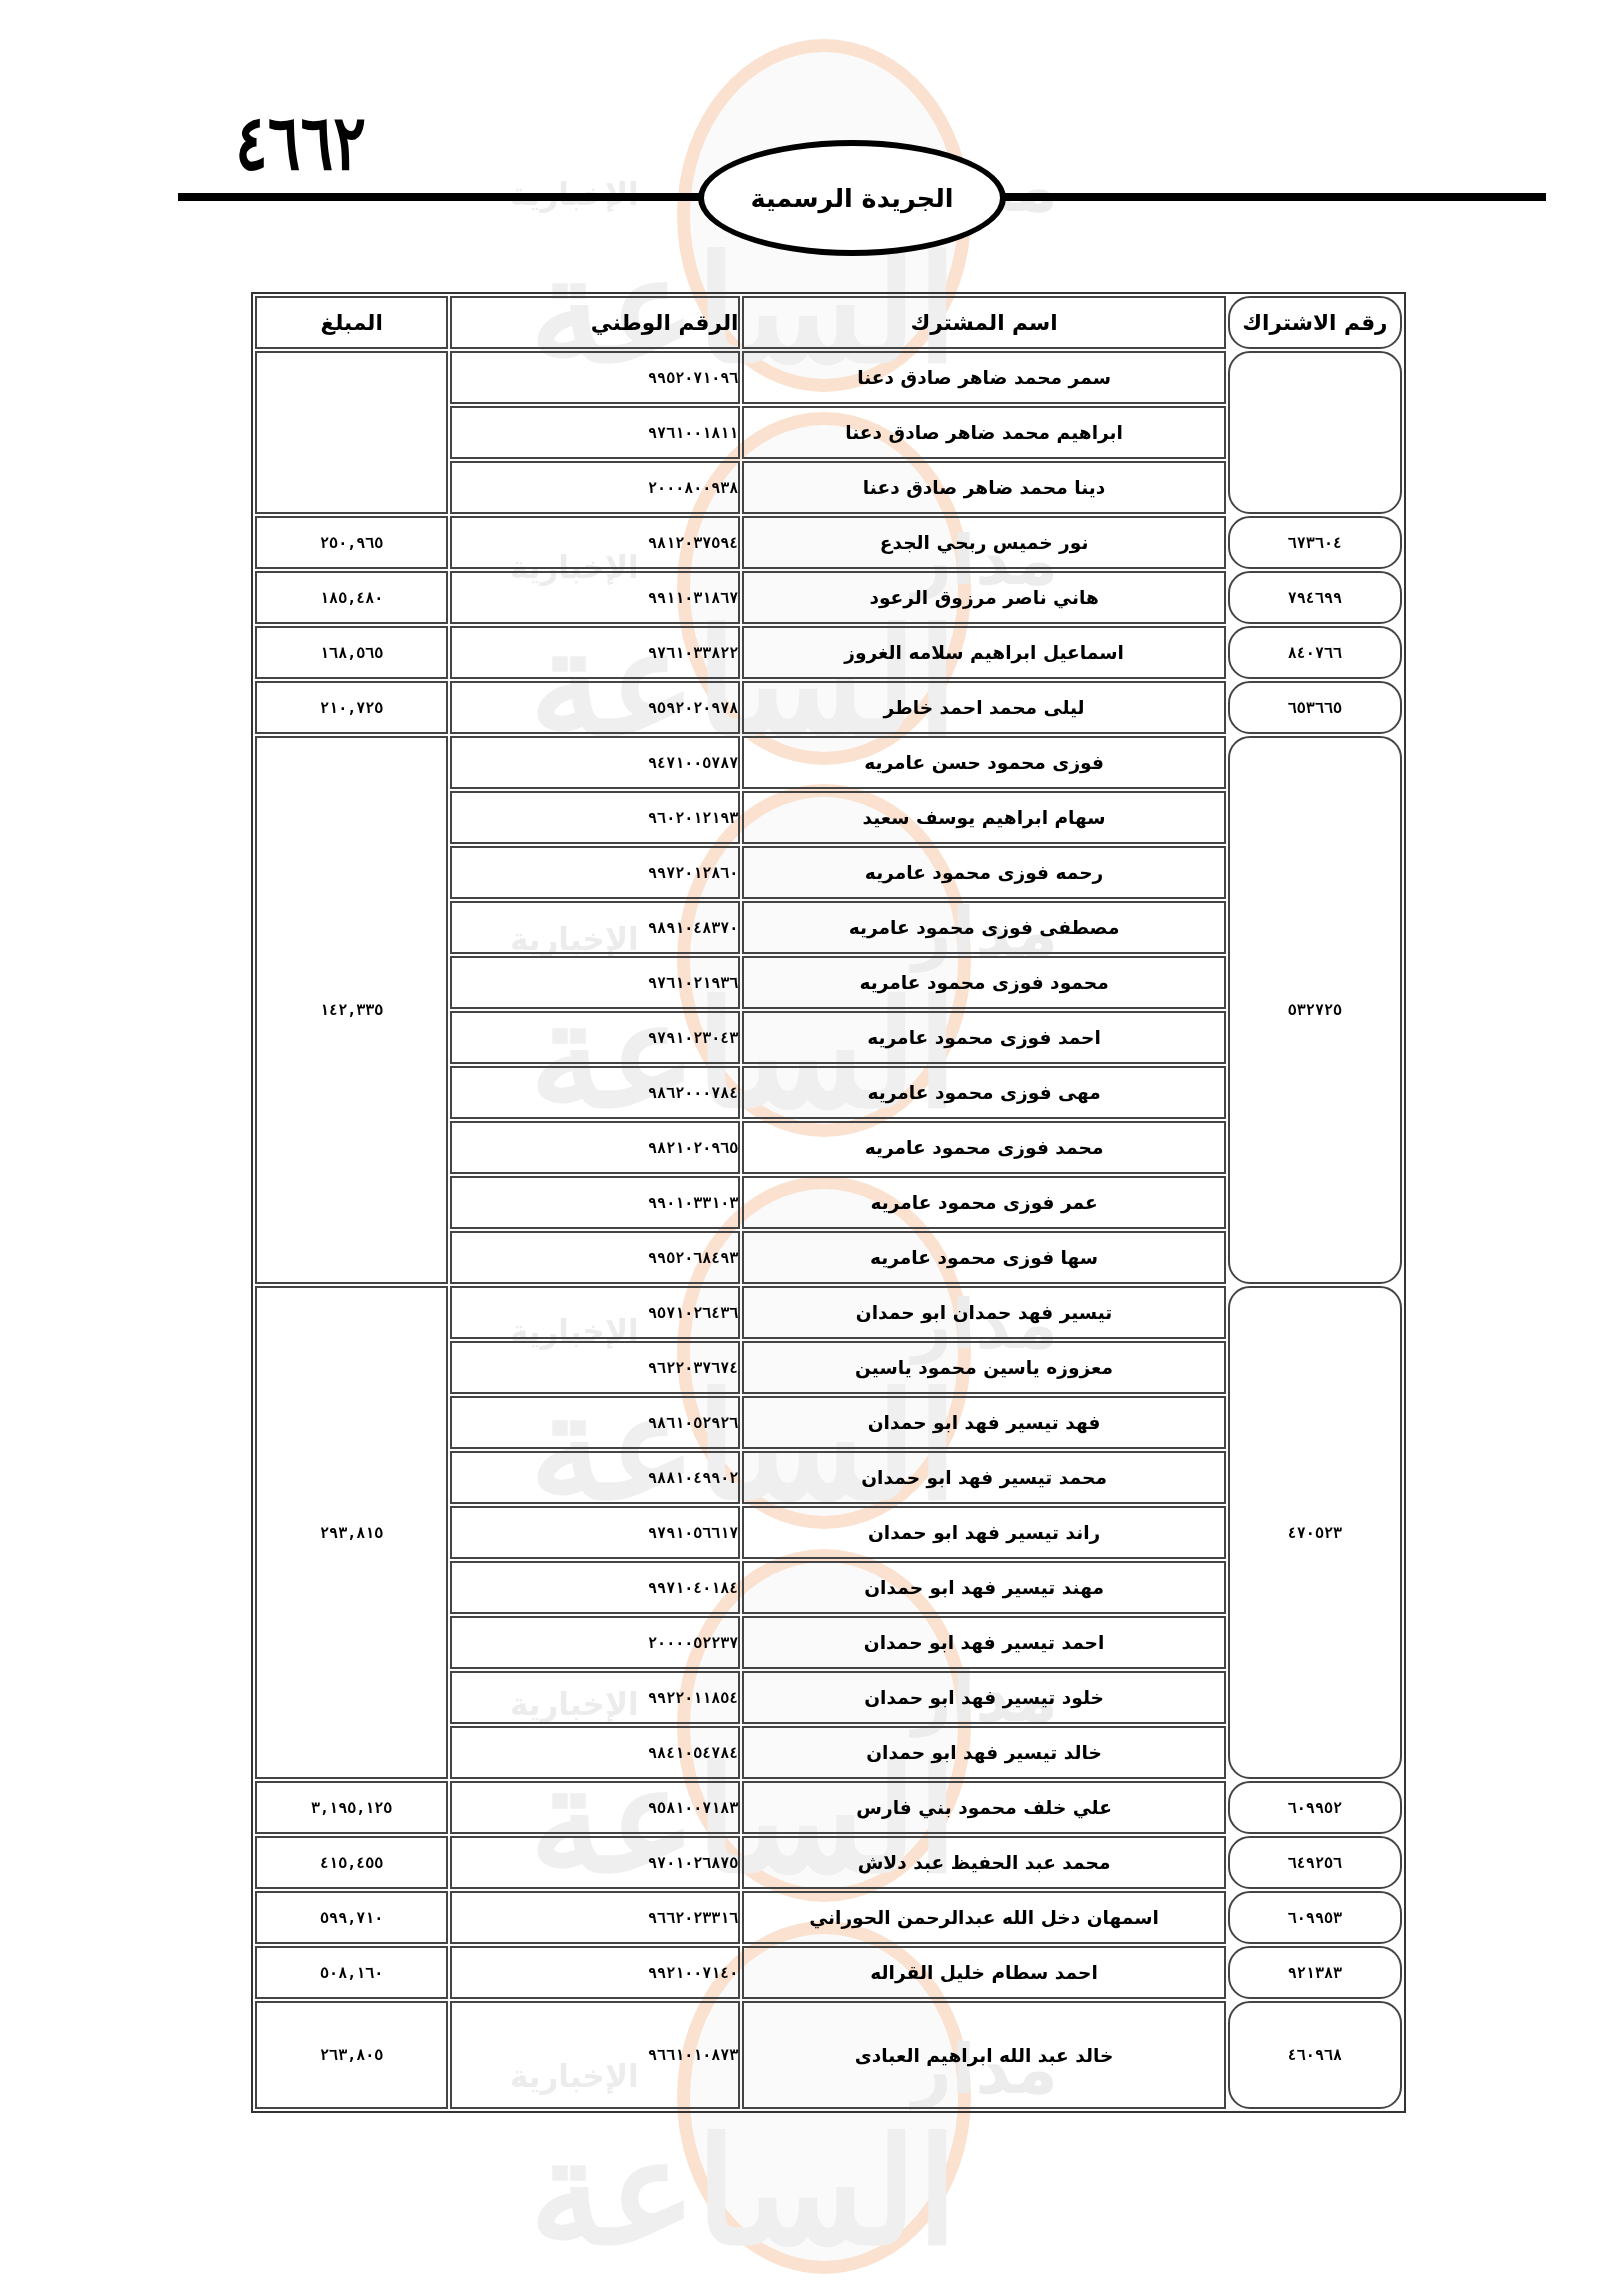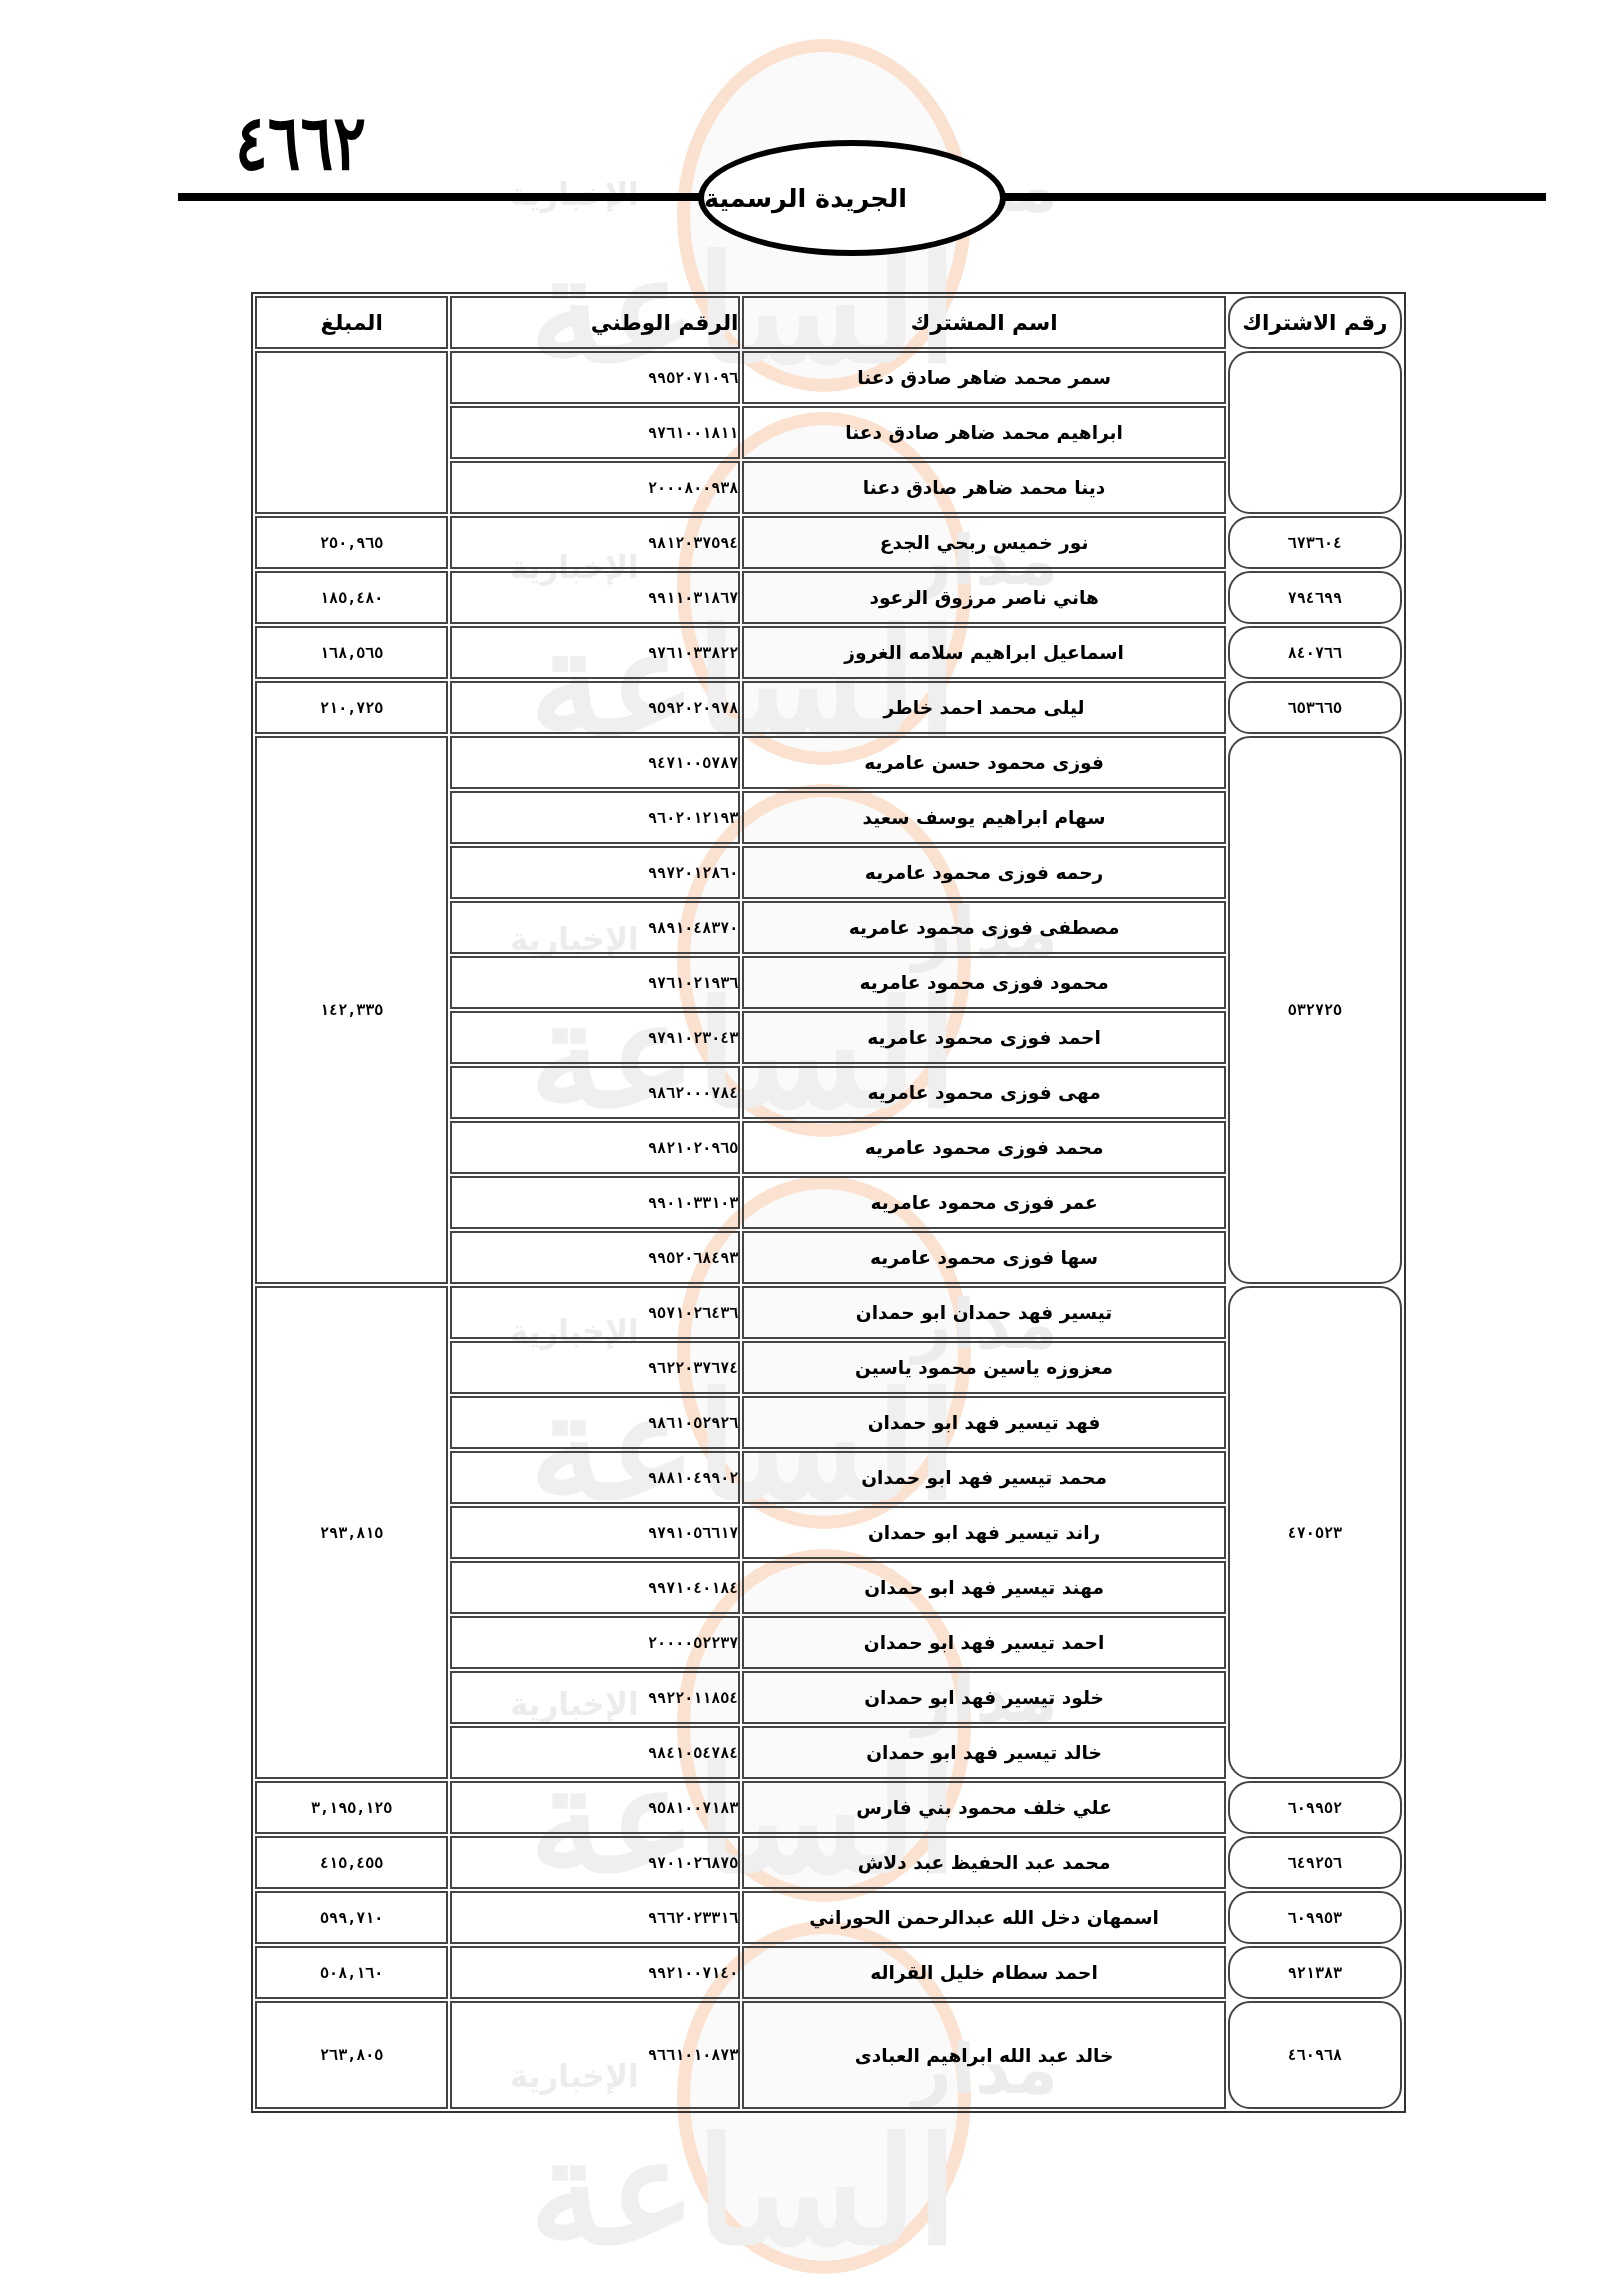--- a/index.html
+++ b/index.html
@@ -12,21 +12,21 @@
       border: 13.7px solid #f7c9a8; background: rgba(240,240,240,0.6); }
     .wm-text-1 { position: absolute; left: 0; top: 137px; font-size: 31px; font-weight: bold; color: #dcdcdc; font-family: "DejaVu Sans", sans-serif; }
     .wm-text-2 { position: absolute; left: 402px; top: 108px; font-size: 69px; font-weight: bold; color: #dcdcdc; font-family: "DejaVu Sans", sans-serif; }
     .wm-text-3 { position: absolute; left: 19.6px; top: 186px; font-size: 147px; font-weight: bold; color: #e2e2e2; font-family: Liberation Sans, sans-serif; letter-spacing: 3.9px; }
 
     
     .page-number { position: absolute; left: 235px; top: 98px; font-size: 61px; font-weight: bold;
       font-family: "DejaVu Serif", serif; transform: scaleY(1.25); transform-origin: left top; letter-spacing: 2px; }
     .header-rule { position: absolute; left: 178px; top: 193px; width: 1368px; height: 7.8px; background: #000; }
     .header-oval { position: absolute; left: 698px; top: 140px; width: 308px; height: 116px; border: 6.9px solid #000;
-      border-radius: 50%; background: #fff; display: flex; align-items: center; justify-content: flex-start; }
+      border-radius: 50%; background: #fff; display: flex; align-items: center; justify-content: center; }
     .header-oval span { font-size: 25.5px; font-weight: bold; font-family: "DejaVu Sans", sans-serif; }
 
     
     .table-wrap { position: absolute; left: 251px; top: 292px; width: 1155px; }
     table { width: 100%; border-collapse: separate; border-spacing: 2px; border: 2.9px double #333; direction: rtl; background: transparent; }
     th, td { border: 2px solid #444; text-align: center; vertical-align: middle; font-weight: bold; }
     th { height: 53px; font-size: 21.6px; font-family: "DejaVu Sans", sans-serif; }
     td { height: 53px; font-size: 18.6px; font-family: "DejaVu Sans", sans-serif; }
     td.num { font-family: "DejaVu Sans Mono", monospace; font-size: 15px; letter-spacing: 1px; }
     .c-sub { width: 173px; border-radius: 22px; }

